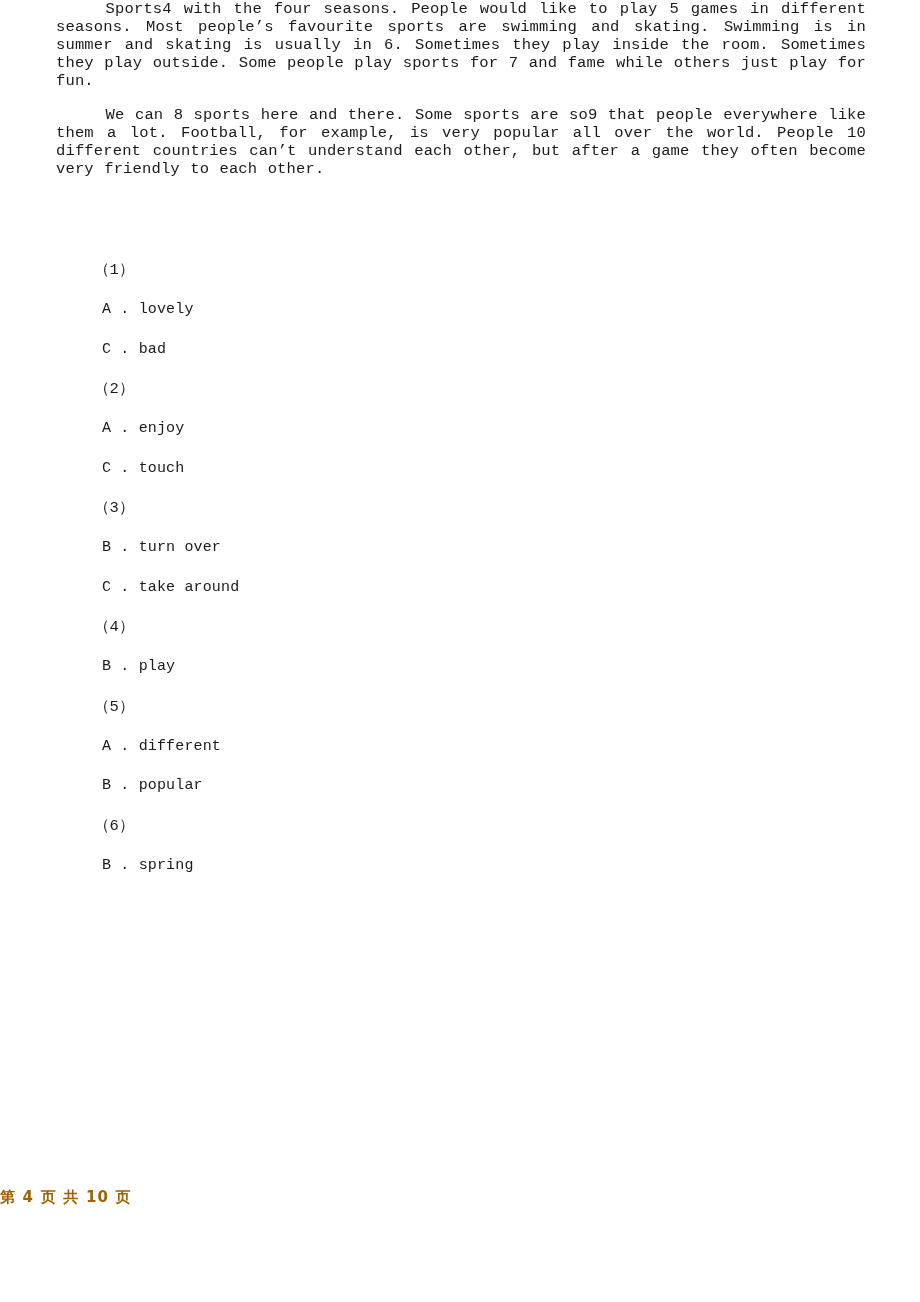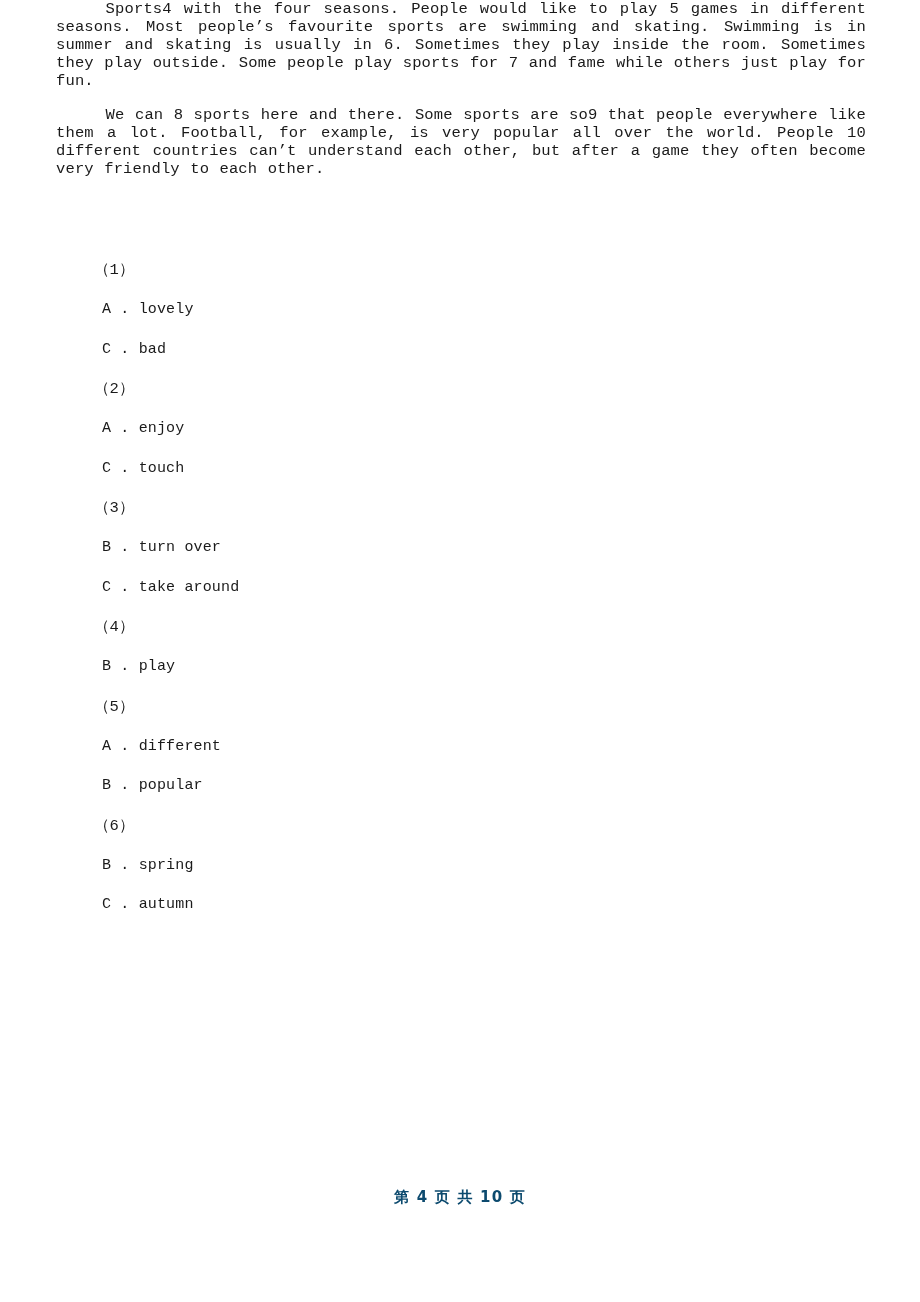--- a/index.html
+++ b/index.html
@@ -81,25 +81,24 @@
   .option-text {
     display: inline;
   }
 
   
   .footer {
     position: absolute;
     left: 0;
     top: 1188px;
     width: 920px;
-    text-align: center;
     font-family: "DejaVu Sans", "Liberation Sans", sans-serif;
     font-size: 15px;
     font-weight: bold;
-    color: #0c4a6e;
+    color: #a16207;
     letter-spacing: 1.2px;
   }
 </style>
 </head>
 <body>
 
 <div class="page">
 
   <div class="passage">
     <p class="passage-para">Sports4 with the four seasons. People would like to play 5 games in different seasons. Most people’s favourite sports are swimming and skating. Swimming is in summer and skating is usually in 6. Sometimes they play inside the room. Sometimes they play outside. Some people play sports for 7 and fame while others just play for fun.</p>
@@ -153,22 +152,19 @@
       <div class="option-row">
         <span class="option-letter">B</span> <span class="option-sep">.</span>  <span class="option-text">popular</span>
       </div>
     </div>
 
     <div class="question-group">
       <div class="question-number">（6）</div>
       <div class="option-row">
         <span class="option-letter">B</span> <span class="option-sep">.</span>  <span class="option-text">spring</span>
       </div>
-      <div class="option-row">
-        <span class="option-letter">C</span> <span class="option-sep">.</span>  <span class="option-text">autumn</span>
-      </div>
     </div>
 
   </div>
 
   <div class="footer">第 4 页 共 10 页</div>
 
 </div>
 
 </body></html>

